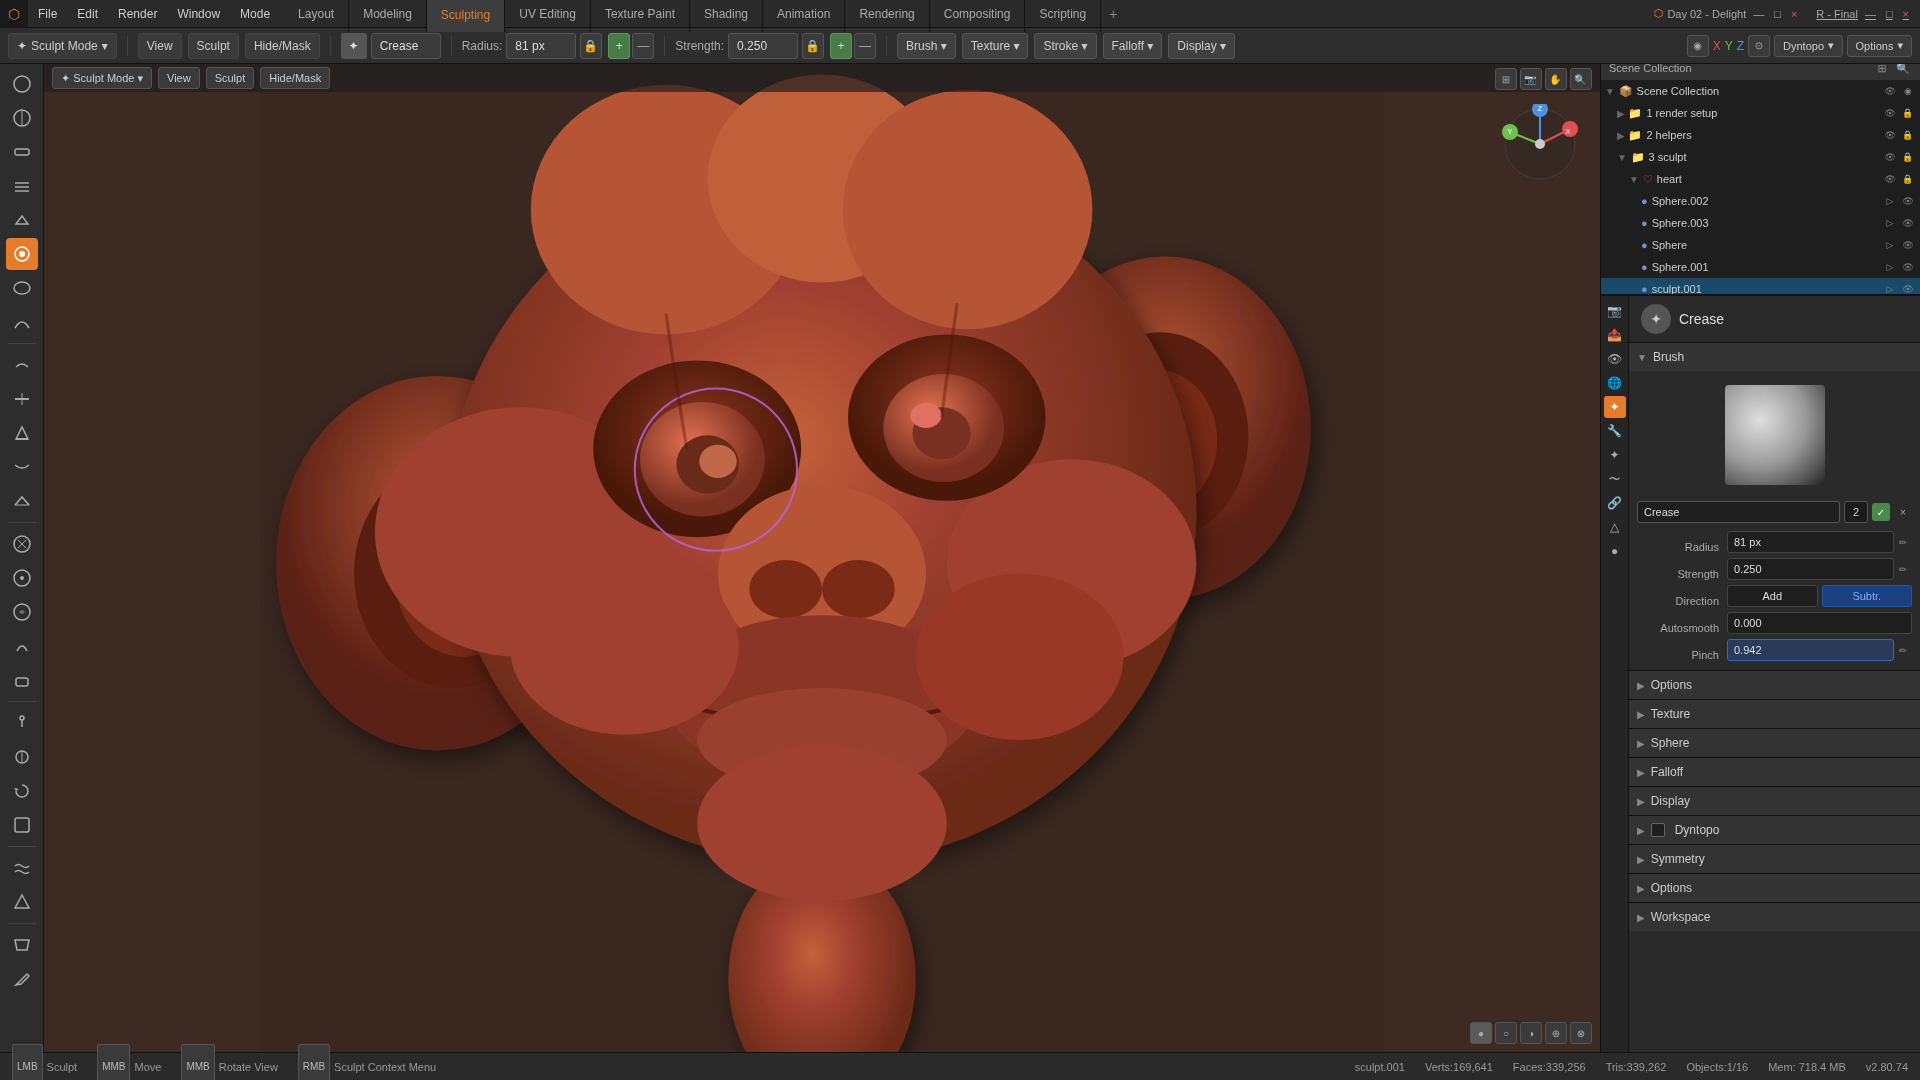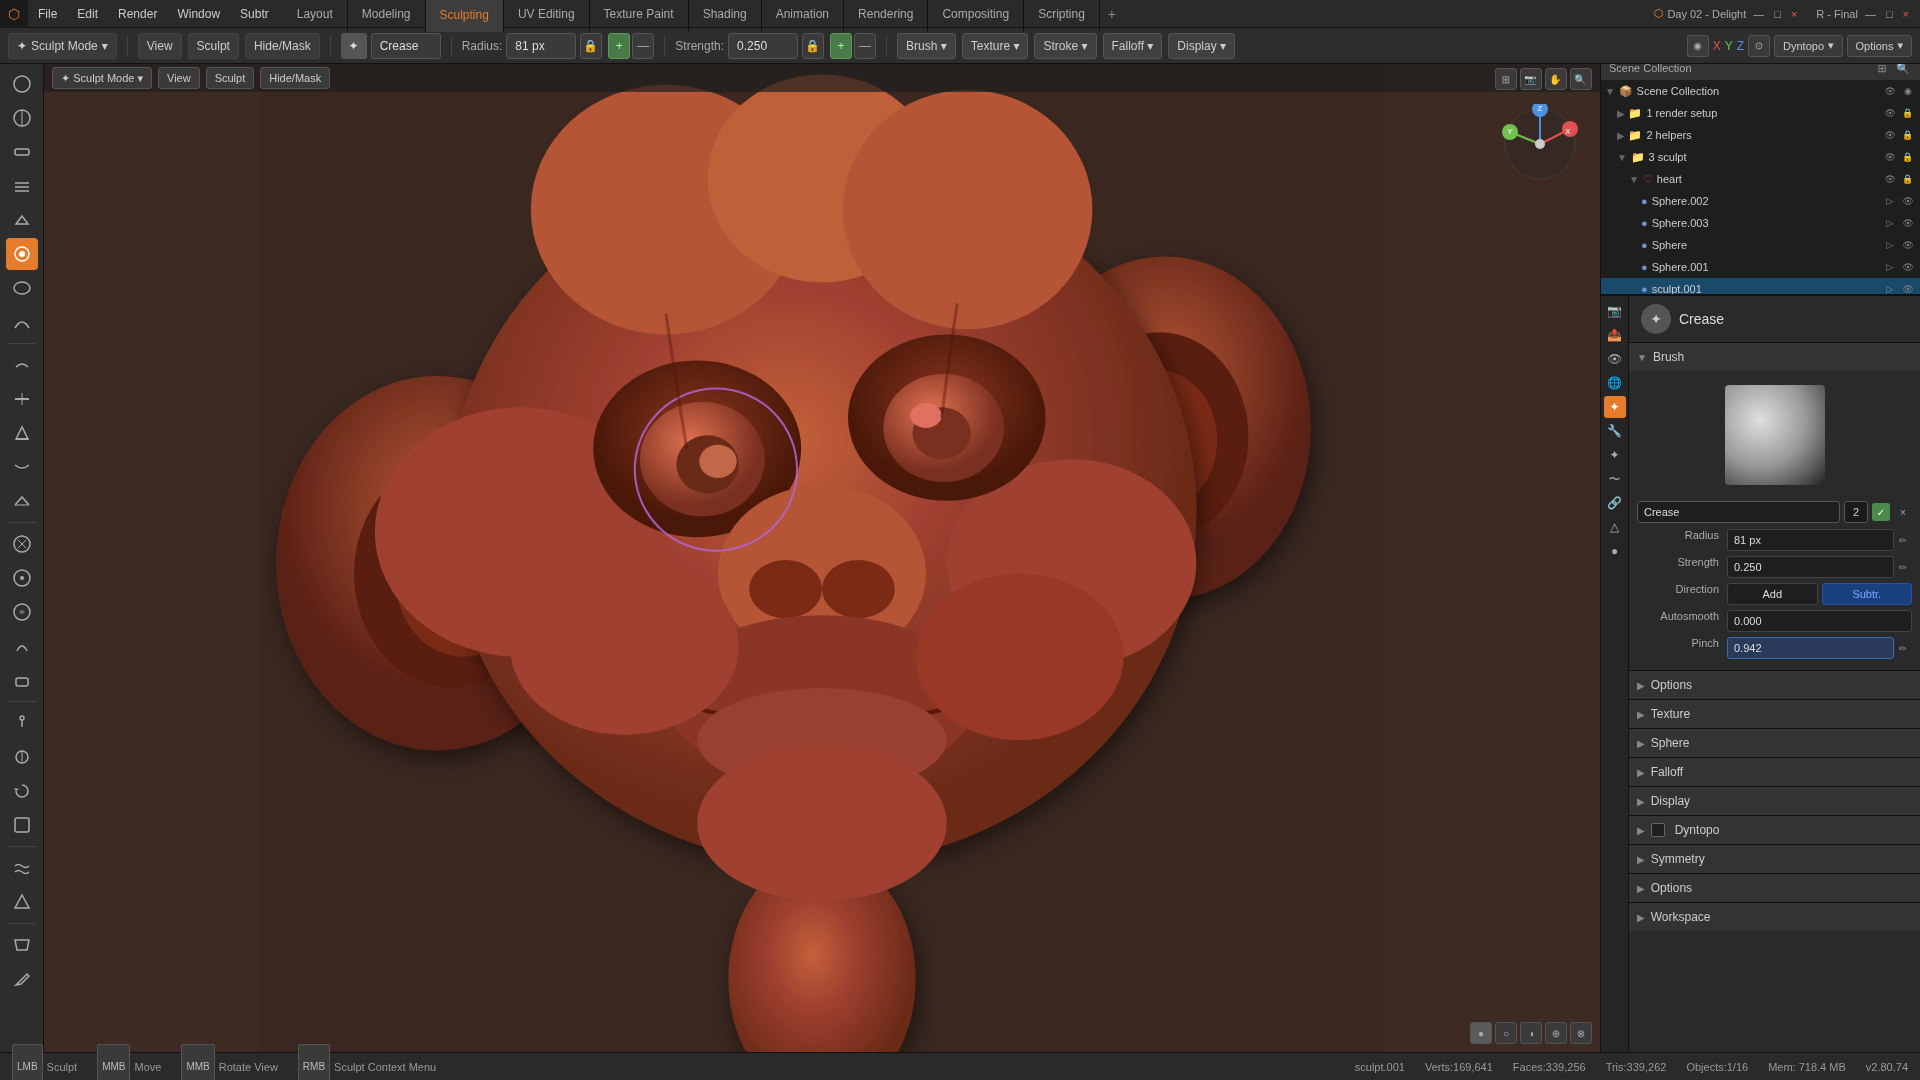--- a/index.html
+++ b/index.html
@@ -282,21 +282,21 @@
       font-size: 12px;
       color: #ccc;
       gap: 6px;
     }
     .prop-section-body {
       background: #2a2a2a;
       padding: 6px 8px;
     }
     .prop-row {
       display: flex;
-      align-items: flex-start;
+      align-items: flex-end;
       height: 24px;
       margin-bottom: 3px;
     }
     .prop-label {
       width: 90px;
       font-size: 11px;
       color: #aaa;
       text-align: right;
       padding-right: 8px;
       flex-shrink: 0;
@@ -461,21 +461,21 @@
   </style>
 </head>
 <body>
 
 <div class="top-menu-bar">
   <div class="app-icon">⬡</div>
   <div class="menu-item">File</div>
   <div class="menu-item">Edit</div>
   <div class="menu-item">Render</div>
   <div class="menu-item">Window</div>
-  <div class="menu-item">Subtr</div>
+  <div class="menu-item">Mode</div>
 
   <div class="workspace-tabs">
     <div class="workspace-tab">Layout</div>
     <div class="workspace-tab">Modeling</div>
     <div class="workspace-tab active">Sculpting</div>
     <div class="workspace-tab">UV Editing</div>
     <div class="workspace-tab">Texture Paint</div>
     <div class="workspace-tab">Shading</div>
     <div class="workspace-tab">Animation</div>
     <div class="workspace-tab">Rendering</div>
@@ -485,21 +485,21 @@
   </div>
 
   <div class="title-bar-right">
     <div style="display:flex;align-items:center;gap:4px;font-size:11px;color:#aaa;">
       <span style="color:#e57c2c;">⬡</span>
       <span>Day 02 - Delight</span>
       <span style="cursor:pointer;padding:0 3px;">—</span>
       <span style="cursor:pointer;padding:0 3px;">□</span>
       <span style="cursor:pointer;padding:0 3px;color:#e55;">×</span>
     </div>
-    <div style="display:flex;align-items:center;gap:4px;font-size:11px;color:#aaa;margin-left:8px;">
+    <div style="display:flex;align-items:center;gap:4px;font-size:11px;color:#aaa;margin-left:8px;text-decoration:underline;">
       <span>R - Final</span>
       <span style="cursor:pointer;padding:0 3px;">—</span>
       <span style="cursor:pointer;padding:0 3px;">□</span>
       <span style="cursor:pointer;padding:0 3px;color:#e55;">×</span>
     </div>
   </div>
 </div>
 
 <div class="toolbar">
 

